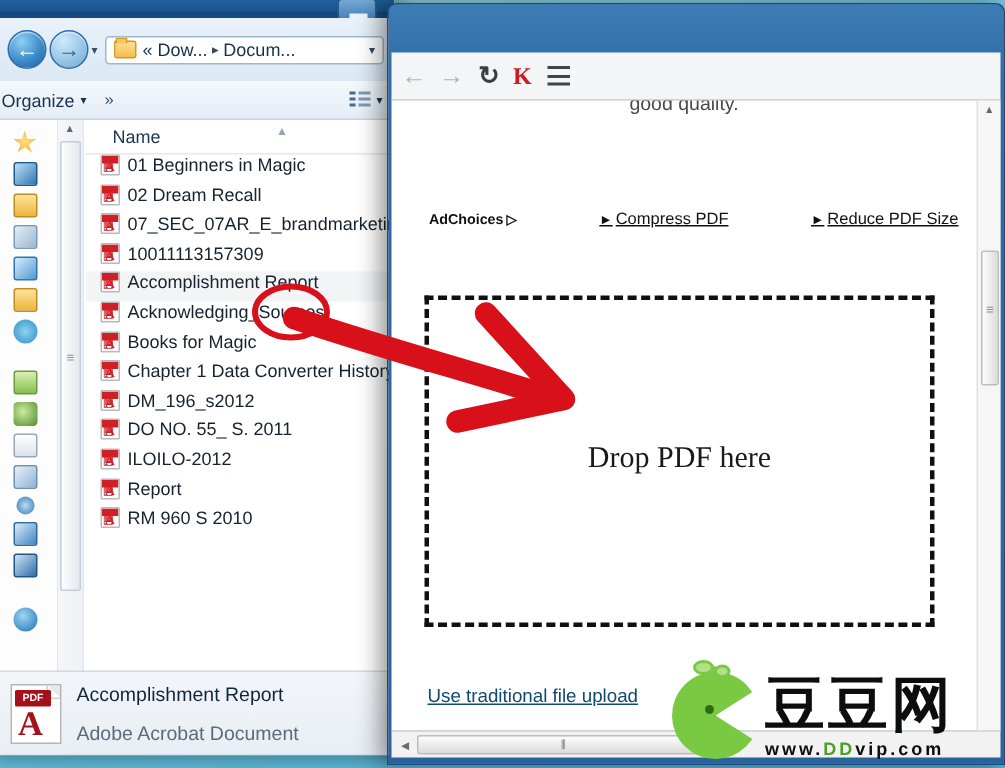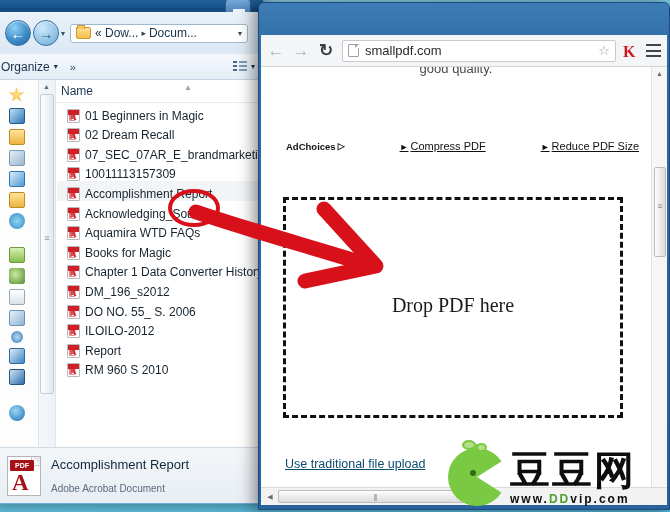--- a/index.html
+++ b/index.html
@@ -60,21 +60,21 @@
   }
   .arrow-glyph {
     position: absolute; left: 0; right: 0; top: 4px;
     text-align: center; font-size: 15px; line-height: 17px;
     color: #fff; font-weight: bold;
   }
   .nav-drop {
     font-size: 8px; color: #35506b; margin: 0 3px 0 2px;
   }
   #addressbar {
-    flex: 1 1 auto; height: 19px; margin-left: 2px; margin-right: 11px;
+    flex: 1 1 auto; height: 19px; margin-left: 2px; margin-right: 3px;
     background: #fff;
     border: 1px solid #9cb8cf;
     border-radius: 3px;
     display: flex; align-items: center;
     font-size: 12px; color: #16314a;
     padding: 3px 3px;
     overflow: hidden;
   }
   .folder-ic {
     width: 15px; height: 12px; margin: 0 4px 0 2px; position: relative; flex:0 0 auto;
@@ -140,28 +140,28 @@
     content:"≡"; position:absolute; left:0; right:0; top:138px;
     text-align:center; font-size:9px; color:#8b97a4;
   }
   #exp-filepane {
     position: absolute; left: 62px; top: 0; right: 0; bottom: 28px;
     background: #fff; overflow: hidden;
   }
   #col-header {
     height: 23px; border-bottom: 1px solid #e3e9ef;
     display:flex; align-items:center;
-    font-size: 12px; color:#1b3550; padding-left: 4px;
+    font-size: 12px; color:#1b3550; padding-left: 18px;
     background: #fff; position: relative;
   }
   #col-header .sort-caret {
     position:absolute; left: 127px; top: 3px; font-size: 8px; color:#8fa5b8;
   }
   .file-row {
-    height: 19.6px; display: flex; align-items: flex-end;
+    height: 19.6px; display: flex; align-items: flex-start;
     font-size: 12px; color:#16232e; padding-left: 10px;
     white-space: nowrap;
   }
   .file-row.selected { background: #f2f4f6; }
   .pdf-ic {
     width: 13px; height: 14px; margin-right: 5px; flex: 0 0 auto;
     background: #fff; border: 1px solid #b9b9b9; border-radius: 1px;
     position: relative; overflow: hidden;
   }
   .pdf-ic::before {
@@ -212,21 +212,21 @@
   #detail-pdf .acro {
     position:absolute; left:4px; top:13px; font-size:23px; color:#a51119;
     font-family:"Liberation Serif", serif; font-weight:bold; line-height:25px;
   }
   #detail-pdf .corner {
     position:absolute; right:0; top:0; width:9px; height:9px;
     background: linear-gradient(225deg, #e8e8e8 50%, #fff 50%);
     border-left:1px solid #cfcfcf; border-bottom:1px solid #cfcfcf;
   }
   #detail-title { font-size: 13px; color:#12263a; }
-  #detail-sub { font-size: 10px; color:#5b6b7b; margin-top: 11px; }
+  #detail-sub { font-size: 13px; color:#5b6b7b; margin-top: 11px; }
 
   
   #browser {
     position: absolute; left: 258px; top: 2px;
     width: 412px; height: 508px;
     border: 1px solid #1b4a80;
     border-radius: 6px 6px 0 0;
     background: linear-gradient(to bottom, #3d7cb5 0%, #2f6ba4 10%, #2a639c 100%);
     box-shadow: -4px 0 16px rgba(0,0,0,.45);
     overflow: hidden;
@@ -530,45 +530,39 @@
             <div class="file-row">
               <span class="pdf-ic">
                 <i>A</i>
               </span>
               <span>Acknowledging_Sources</span>
             </div>
             <div class="file-row">
               <span class="pdf-ic">
                 <i>A</i>
               </span>
-              <span>Aquamira WTD FAQs</span>
-            </div>
-            <div class="file-row">
-              <span class="pdf-ic">
-                <i>A</i>
-              </span>
               <span>Books for Magic</span>
             </div>
             <div class="file-row">
               <span class="pdf-ic">
                 <i>A</i>
               </span>
               <span>Chapter 1 Data Converter History</span>
             </div>
             <div class="file-row">
               <span class="pdf-ic">
                 <i>A</i>
               </span>
               <span>DM_196_s2012</span>
             </div>
             <div class="file-row">
               <span class="pdf-ic">
                 <i>A</i>
               </span>
-              <span>DO NO. 55_ S. 2006</span>
+              <span>DO NO. 55_ S. 2011</span>
             </div>
             <div class="file-row">
               <span class="pdf-ic">
                 <i>A</i>
               </span>
               <span>ILOILO-2012</span>
             </div>
             <div class="file-row">
               <span class="pdf-ic">
                 <i>A</i>
@@ -605,25 +599,20 @@
     </div>
   </div>
 
   <div id="browser">
 
 
     <div id="br-toolbar">
       <span class="br-nav">←</span>
       <span class="br-nav">→</span>
       <span class="br-nav reload">↻</span>
-      <div id="br-omnibox">
-        <span class="page-ic"></span>
-        <span>smallpdf.com</span>
-        <span id="star-ic">☆</span>
-      </div>
       <span id="kav-ic">
         <span class="k">K</span>
       </span>
       <span id="menu-ic">
         <span></span>
           <span></span>
           <span></span>
       </span>
     </div>
 

